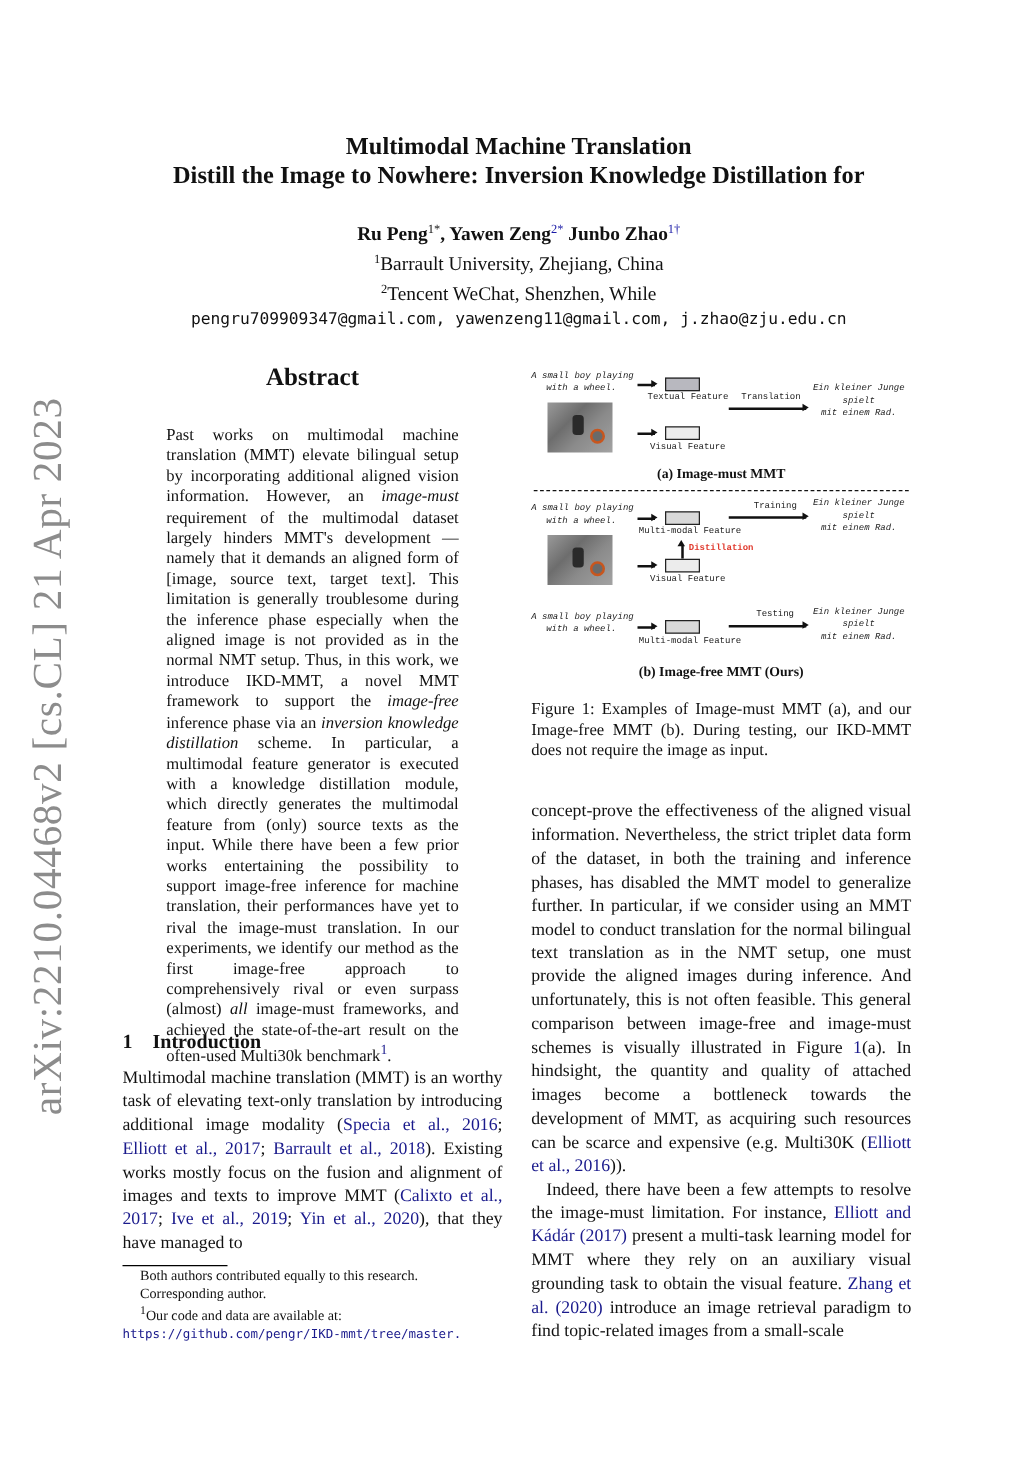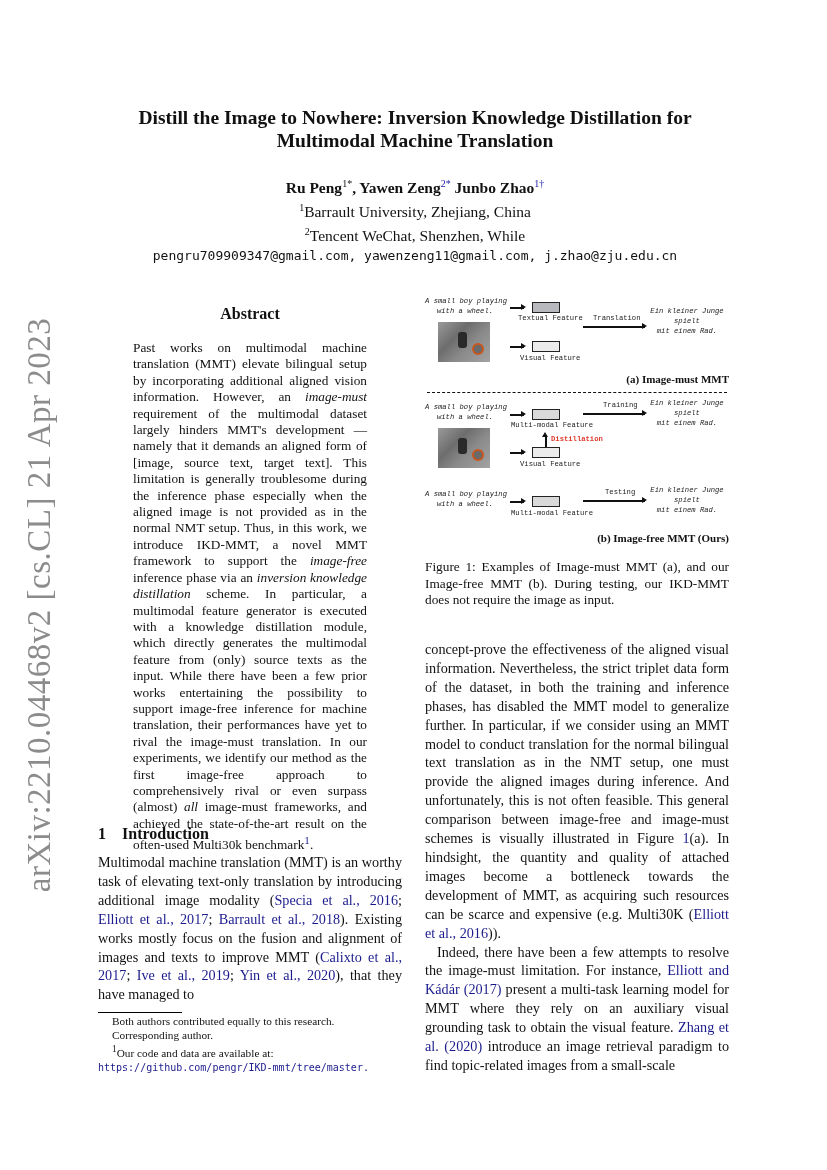--- a/index.html
+++ b/index.html
@@ -8,21 +8,21 @@
   .arxiv { position:absolute; left:18px; top:362px; width:42px; height:486px; }
   .arxiv span { position:absolute; left:50%; top:50%; transform:translate(-50%,-50%) rotate(-90deg); white-space:nowrap; font-family:"Liberation Serif", serif; font-size:33px; color:#8c8c8c; letter-spacing:0.5px; }
   .title { left:100px; width:630px; top:106px; text-align:center; font-weight:bold; font-size:19.5px; line-height:23px; }
   .authors { left:100px; width:630px; top:174px; text-align:center; font-size:15.5px; line-height:20px; }
   .authors .names { font-weight:bold; }
   .authors sup { font-size:10px; font-weight:normal; }
   .authors .blue { color:#1a1aa6; }
   .emails { font-family:"DejaVu Sans Mono", monospace; font-size:13px; }
   .col-left { left:98px; width:304px; }
   .col-right { left:425px; width:304px; }
-  .abstract-head { left:98px; width:304px; top:305px; text-align:center; font-weight:bold; font-size:16px; }
+  .abstract-head { left:98px; width:304px; top:291px; text-align:center; font-weight:bold; font-size:20px; }
   .abstract { left:121px; width:258px; top:328px; font-size:13.3px; line-height:16.4px; text-align:justify; hyphens:auto; }
   .abstract p { margin:12px; }
   .section { left:98px; top:825px; font-weight:bold; font-size:16px; }
   .section .num { display:inline-block; width:24px; }
   .body { font-size:14.2px; line-height:18.9px; text-align:justify; }
   .body p { margin:0; }
   .body .indent { text-indent:12px; }
   .link { color:#1a1a8c; }
   .fn-rule { left:98px; top:1012px; width:84px; height:1px; background:#000; }
   .footnotes { left:98px; top:1014px; width:310px; font-size:11.3px; line-height:14px; }
@@ -32,36 +32,36 @@
   .fig .t { position:absolute; font-family:Liberation Mono, monospace; font-size:7.2px; color:#222; white-space:nowrap; }
   .fig .it { font-style:italic; text-align:center; line-height:10px; }
   .fig .box { position:absolute; width:26px; height:9px; border:1px solid #222; }
   .fig .box.gray { background:#b8b8bf; }
   .fig .box.light { background:#ececec; }
   .fig .arrow { position:absolute; height:1.5px; background:#111; }
   .fig .arrow::after { content:""; position:absolute; right:-2px; top:-3px; border-left:5px solid #111; border-top:3.5px solid transparent; border-bottom:3.5px solid transparent; }
   .fig .img { position:absolute; width:52px; height:40px; background:linear-gradient(135deg,#9a9a9a 0%,#6d6d6d 35%,#8a8a8a 60%,#a3a3a3 100%); }
   .fig .img::before { content:""; position:absolute; left:20px; top:10px; width:9px; height:16px; background:#2a2a2a; border-radius:3px; }
   .fig .img::after { content:""; position:absolute; right:6px; bottom:7px; width:8px; height:8px; border:2px solid #c8561e; border-radius:50%; background:#6a6a6a; }
-  .fig .subcap { position:absolute; left:0; width:304px; text-align:right; font-family:"Liberation Serif", serif; font-weight:bold; font-size:11px; }
+  .fig .subcap { position:absolute; left:0; width:304px; text-align:center; font-family:"Liberation Serif", serif; font-weight:bold; font-size:11px; }
   .fig .dash { position:absolute; left:2px; width:300px; top:100px; border-top:1.5px dashed #111; }
   .fig .up { position:absolute; width:1.5px; background:#111; }
   .fig .up::before { content:""; position:absolute; left:-3px; top:-4px; border-bottom:5px solid #111; border-left:3.5px solid transparent; border-right:3.5px solid transparent; }
   .caption { left:425px; top:559px; width:304px; font-size:13.3px; line-height:16.6px; text-align:justify; }
 </style>
 </head>
 <body>
 
 <div class="arxiv">
     <span>arXiv:2210.04468v2  [cs.CL]  21 Apr 2023</span>
   </div>
 
 <div class="abs title">
+  <div>Multimodal Machine Translation</div>
   <div>Distill the Image to Nowhere: Inversion Knowledge Distillation for</div>
-  <div>Multimodal Machine Translation</div>
 </div>
 
 <div class="abs authors">
   <div class="names">
     <span>Ru Peng</span><sup>1*</sup>,
     <span>Yawen Zeng</span><sup class="blue">2*</sup>
     <span>Junbo Zhao</span><sup class="blue">1†</sup>
   </div>
   <div><sup>1</sup><span>Barrault University, Zhejiang, China</span></div>
   <div><sup>2</sup><span>Tencent WeChat, Shenzhen, While</span></div>

